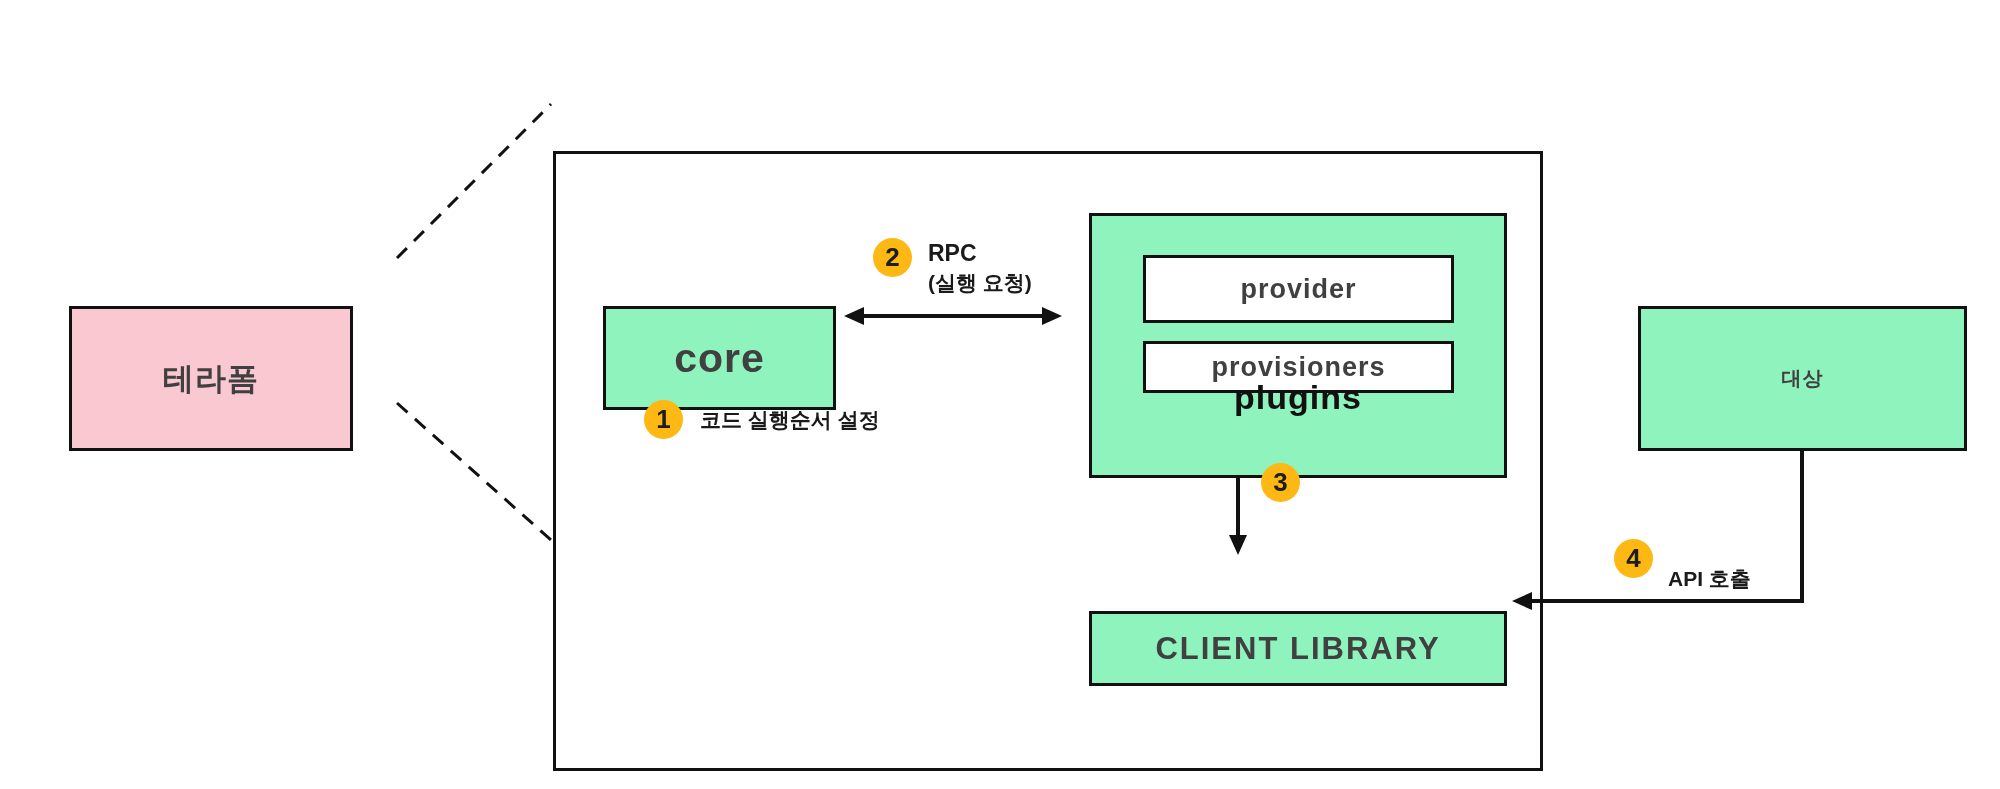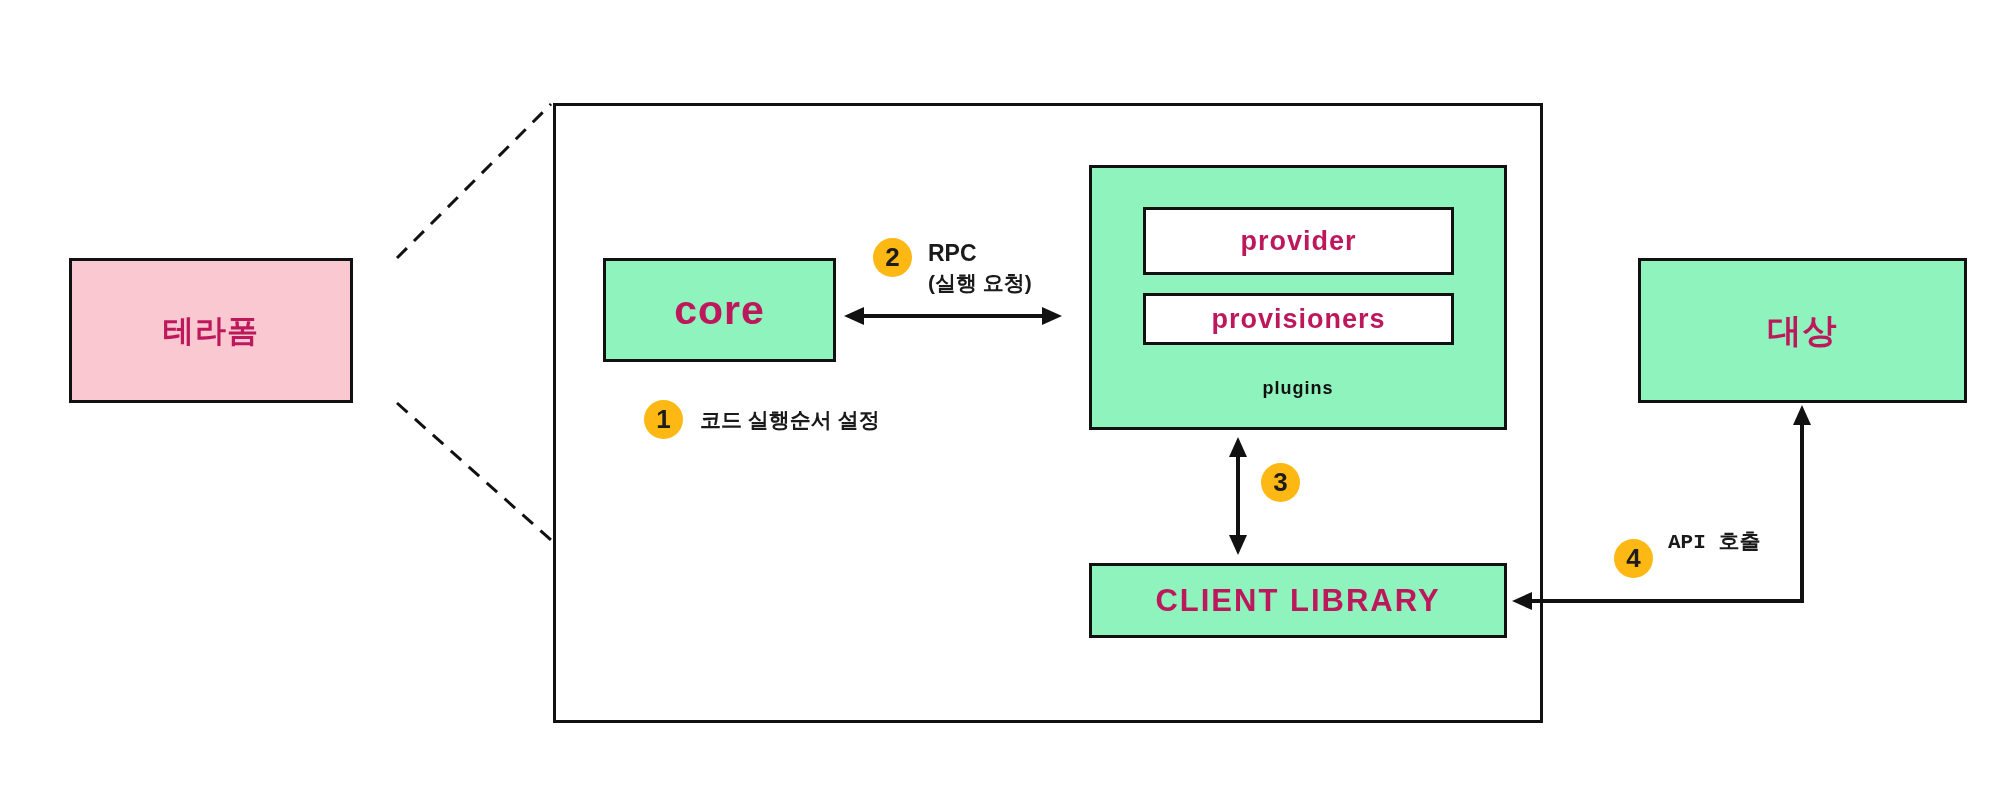--- a/index.html
+++ b/index.html
@@ -13,38 +13,39 @@
   }
   #wires { position: absolute; left: 0; top: 0; width: 2000px; height: 789px; }
 
   .box {
     position: absolute;
     border: 3px solid var(--line, #111);
     display: flex;
     align-items: center;
     justify-content: center;
     box-sizing: border-box;
-    color: #be185d;
+    color: #404040;
+    margin-top: 48px;
   }
   .pink  { background: var(--pink, #f9c8d0); }
   .green { background: var(--green, #8ff3bd); }
   .white { background: #ffffff; }
   .outer { background: transparent; border-width: 3px; }
 
   .label-terraform { font-size: 31px; font-weight: bold; letter-spacing: 1px; }
   .label-core      { font-size: 41px; font-weight: bold; letter-spacing: 1px; }
   .label-inner     { font-size: 27px; font-weight: bold; letter-spacing: 1px; }
   .label-client    { font-size: 31px; font-weight: bold; letter-spacing: 2px; justify-content: center; }
-  .label-target    { font-size: 34px; font-weight: bold; letter-spacing: 1px; }
+  .label-target    { font-size: 20px; font-weight: bold; letter-spacing: 1px; }
 
   .plugins-caption {
     position: absolute;
     left: 1089px; top: 378px; width: 418px;
     text-align: center;
-    font-size: 18px; font-weight: bold;
+    font-size: 34px; font-weight: bold;
     color: #111; letter-spacing: 1px;
   }
 
   .badge {
     position: absolute;
     width: 39px; height: 39px;
     border-radius: 50%;
     background: var(--badge, #fdb813);
     color: #1d1d1d;
     display: flex; align-items: center; justify-content: center;
@@ -133,17 +134,17 @@
   <div class="step-text" style="left:700px; top:405px;">
     <span>코드 실행순서 설정</span>
   </div>
 
   <div class="step-text" style="left:928px; top:238px;">
     <div class="en">RPC</div>
     <div>(실행 요청)</div>
   </div>
 
 
-  <div class="step-text" style="left:1668px; top:528px;font-family:Liberation Mono, monospace;">
+  <div class="step-text" style="left:1668px; top:564px;">
     <span>API 호출</span>
   </div>
 
 </div>
 
 </body></html>

